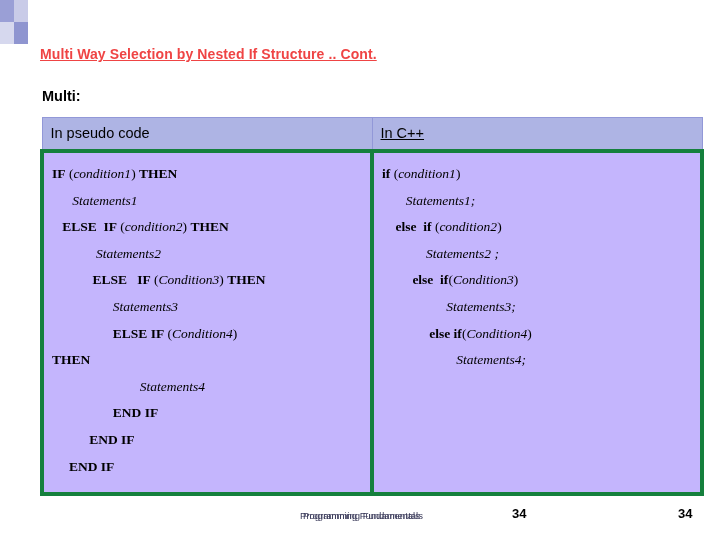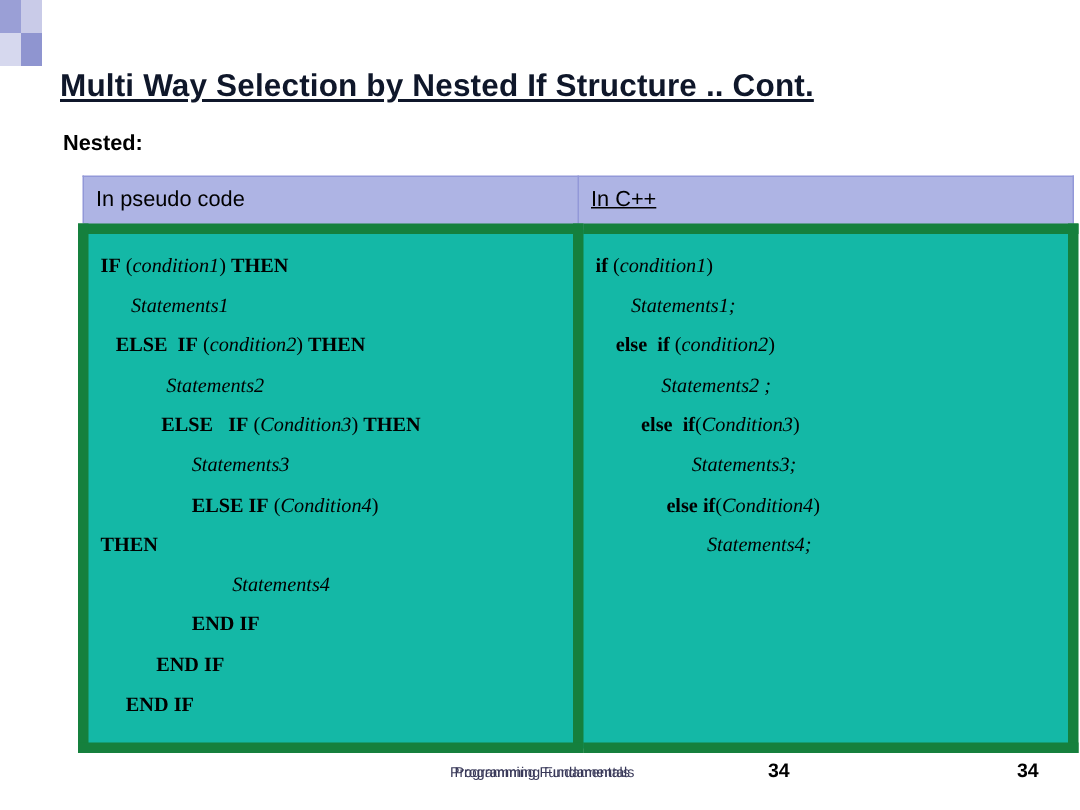--- a/index.html
+++ b/index.html
@@ -37,58 +37,58 @@
     left: 0; top: 0;
     width: 720px;
     height: 540px;
   }
 
   .title {
     position: absolute;
     left: 40px;
     top: 46px;
     width: 650px;
-    font-size: 21px;
-    font-weight: bold;
-    color: #0f172a;
+    font-size: 14px;
+    font-weight: bold;
+    color: #ef4444;
     text-decoration: underline;
     letter-spacing: 0.1px;
     white-space: nowrap;
   }
 
   .syntax-label {
     position: absolute;
     left: 42px;
     top: 88px;
     font-size: 14.5px;
     font-weight: bold;
     color: #000000;
   }
 
   table.code-table {
     position: absolute;
-    left: 52px;
+    left: 40px;
     top: 117px;
     width: 627px;
     border-collapse: collapse;
     table-layout: fixed;
   }
   table.code-table th {
     background: #aeb4e4;
     border: 1px solid #9298d8;
     text-align: left;
     font-size: 14.5px;
     font-weight: normal;
     color: #000000;
     padding: 6px 8px 7px 8px;
     height: 18px;
   }
   table.code-table td {
-    background: #14b8a6;
-    border: 7px solid #15803d;
+    background: #c4b5fd;
+    border: 4px solid #15803d;
     vertical-align: top;
     padding: 8px 8px 12px 8px;
     height: 300px;
   }
   .col-left  { width: 313px; }
   .col-right { width: 313px; text-decoration: underline; }
 
   .codeblock {
     font-family: "Liberation Serif", serif;
     font-size: 13.5px;
@@ -160,21 +160,21 @@
   <div class="deco">
     <div class="blk blk-a"></div>
     <div class="blk blk-b"></div>
     <div class="blk blk-c"></div>
     <div class="blk blk-d"></div>
     <div class="blk blk-e"></div>
   </div>
 
   <div class="title">Multi Way Selection by Nested If Structure .. Cont.</div>
 
-  <div class="syntax-label">Nested:</div>
+  <div class="syntax-label">Multi:</div>
 
   <table class="code-table">
     <thead>
       <tr>
         <th class="col-left">In pseudo code</th>
         <th class="col-right">In C++</th>
       </tr>
     </thead>
     <tbody>
       <tr>

